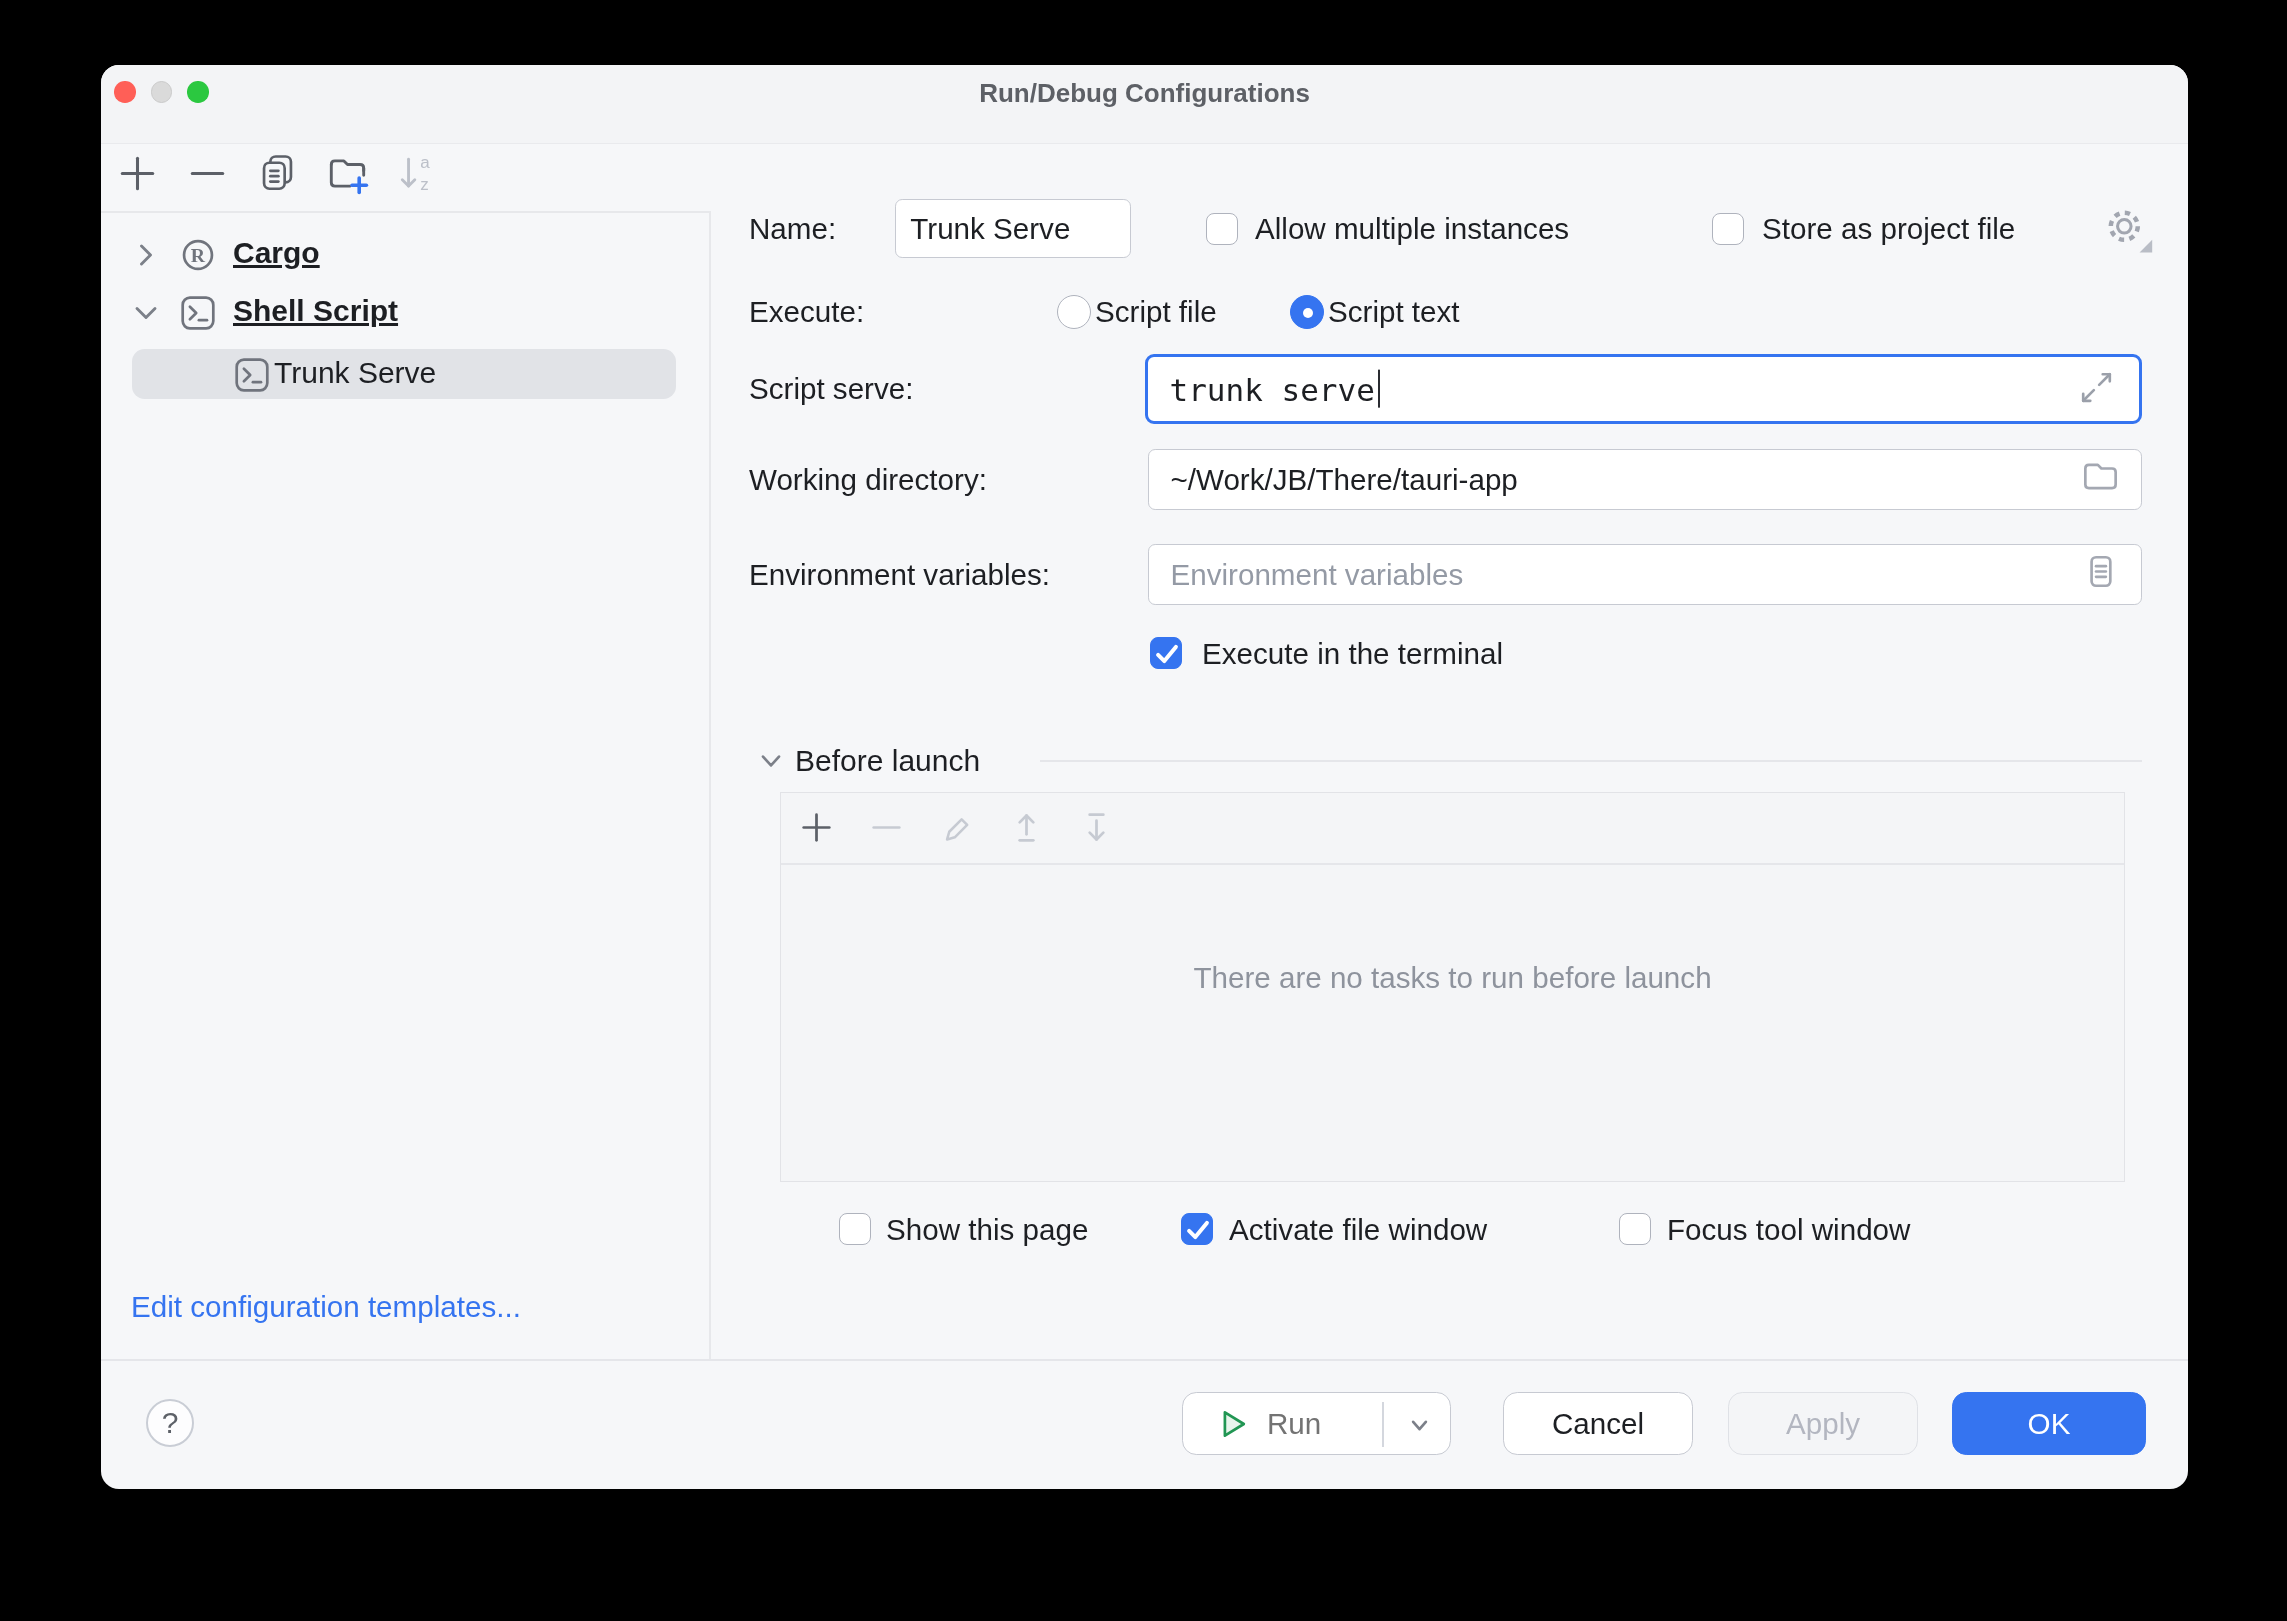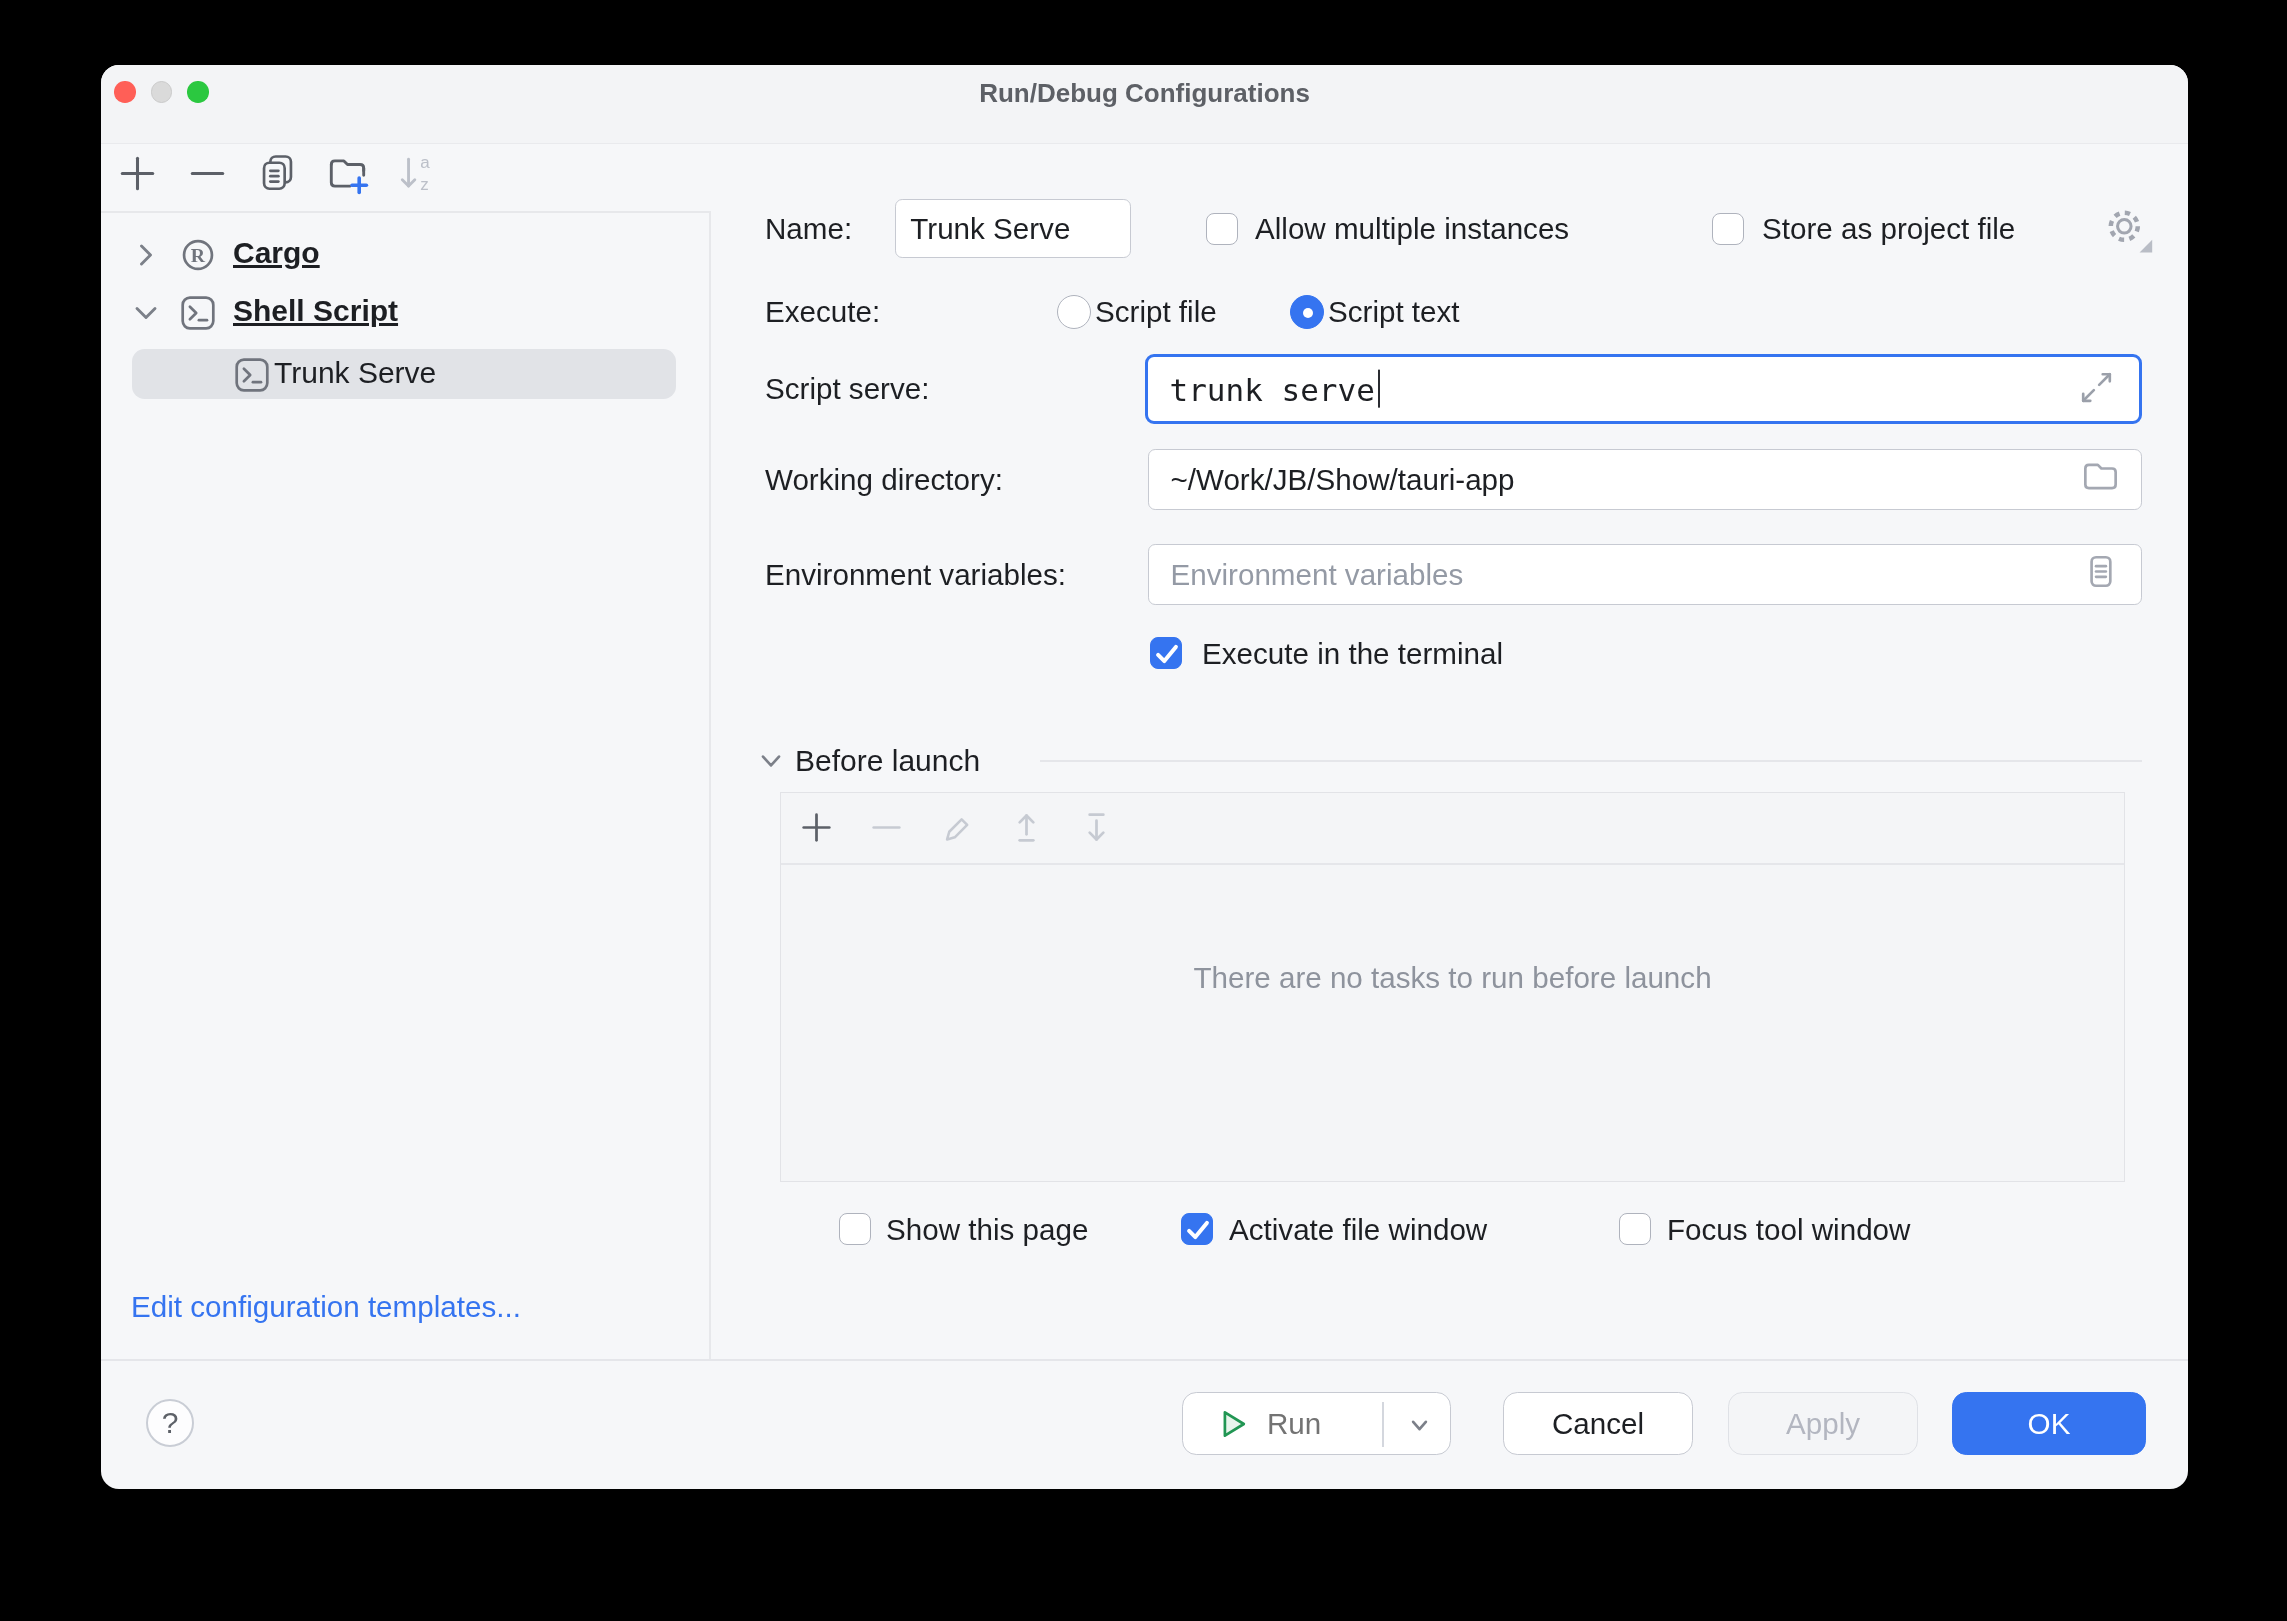--- a/index.html
+++ b/index.html
@@ -31,21 +31,21 @@
   .tree-label { position:absolute; left:132px; top:7.2px; font-size:30px; color:#1d1f23; }
   .bold { font-weight:700;text-decoration:underline; }
   .tree-sel { position:absolute; left:31px; top:284px; width:544px; height:50px;
               background:#e1e3e7; border-radius:12.5px; }
   .tree-sel .tree-ico { left:102px; top:8px; }
   .tree-sel .tree-label { left:142px; top:7.2px; font-weight:400; }
 
   .edit-link { position:absolute; left:30px; top:1225px; font-size:29.6px; color:#3574f0; cursor:pointer; }
 
   
-  .flabel { position:absolute; font-size:29.6px; color:#1d1f23; line-height:39px;margin-left:16px; }
+  .flabel { position:absolute; font-size:29.6px; color:#1d1f23; line-height:39px; }
   .field { position:absolute; background:#fff; border:1.8px solid #c7cad2; border-radius:7.2px;
            font-size:29.6px; color:#1d1f23; }
   .field-text { position:absolute; left:21.5px; top:50%; transform:translateY(-50%); white-space:nowrap; }
   .field-icon { position:absolute; right:19.7px; top:50%; transform:translateY(-50%); }
   .placeholder { color:#949aa5; }
 
   .name-input { left:794px; top:134px; width:236px; height:59px; padding-left:14.3px;
                 font-size:29.6px; color:#1d1f23; background:#fff; border:1.8px solid #c7cad2; border-radius:7.2px;
                 font-family:"Liberation Sans", sans-serif; outline:none; position:absolute; }
 
@@ -206,21 +206,21 @@
           <line x1="25" y1="19" x2="37" y2="7"></line>
           <polyline points="29,7 37,7 37,15"></polyline>
           <line x1="19" y1="25" x2="7" y2="37"></line>
           <polyline points="7,29 7,37 15,37"></polyline>
         </svg>
     </div>
   </div>
 
   <span class="flabel" style="left:648px; top:395px">Working directory:</span>
   <div class="field" style="left:1047px; top:384px; width:994px; height:61px">
-    <span class="field-text">~/Work/JB/Show/tauri-app</span>
+    <span class="field-text">~/Work/JB/There/tauri-app</span>
     <div class="field-icon">
       <svg width="41" height="41" viewBox="0 0 46 46" fill="none" stroke="#a4a8b2" stroke-width="3" stroke-linecap="round" stroke-linejoin="round">
           <path d="M6 14 q0-4 4-4 h10 l4 4 h12 q4 0 4 4 v14 q0 4-4 4 H10 q-4 0-4-4 z"></path>
         </svg>
     </div>
   </div>
 
   <span class="flabel" style="left:648px; top:490px">Environment variables:</span>
   <div class="field" style="left:1047px; top:479px; width:994px; height:61px">
     <span class="field-text placeholder">Environment variables</span>

